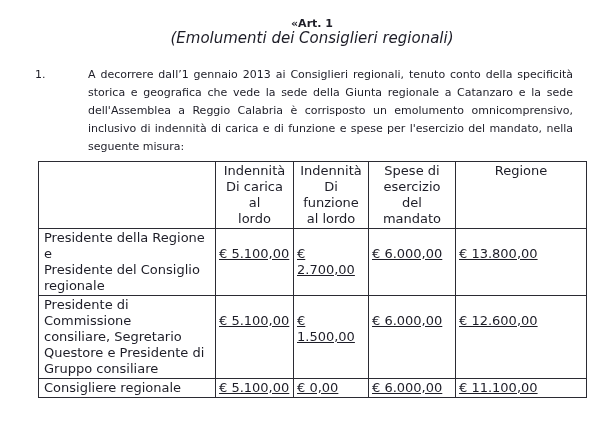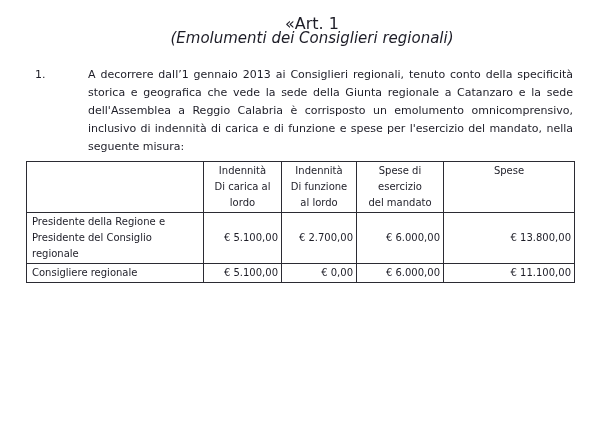--- a/index.html
+++ b/index.html
@@ -13,22 +13,22 @@
     box-sizing: border-box;
     padding-top: 16px;
     overflow: hidden;
   }
   .header-block {
     width: 548px;
     margin-left: 38px;
     text-align: center;
   }
   .article-title {
-    font-size: 16px;
-    font-weight: normal;
+    font-size: 11px;
+    font-weight: bold;
     line-height: 15px;
   }
   .article-subtitle {
     font-size: 15px;
     font-style: italic;
     line-height: 15px;
   }
   .para {
     display: flex;
     margin: 20px 0 5px 35px;
@@ -39,25 +39,25 @@
   .para-num {
     width: 25px;
     flex: none;
   }
   .para-text {
     flex: 1;
     text-align: justify;
     margin-left: 28px;
   }
   table.emol {
-    margin-left: 26px;
+    margin-left: 38px;
     width: 548px;
     border-collapse: collapse;
     table-layout: fixed;
-    font-size: 10px;
+    font-size: 13px;
     line-height: 16px;
   }
   col.c0 { width: 177px; }
   col.c1 { width: 78px; }
   col.c2 { width: 75px; }
   col.c3 { width: 87px; }
   col.c4 { width: 131px; }
   th, td {
     border: 1px solid var(--border, #2b2b33);
     padding: 1px 3px;
@@ -67,21 +67,22 @@
   }
   th {
     font-weight: normal;
     text-align: center;
   }
   td.role {
     text-align: left;
     padding-left: 5px;
   }
   td.amount {
-    text-align: right;
+    text-align: left;
+    text-decoration: underline;
   }
   tbody tr:not(:last-child) td.amount {
     padding-top: 17px;
   }
 </style>
 </head>
 <body>
 
 <div class="page">
 
@@ -108,32 +109,42 @@
         <th></th>
         <th>Indennità
 Di carica al
 lordo</th>
         <th>Indennità
 Di funzione
 al lordo</th>
         <th>Spese di
 esercizio
 del mandato</th>
-        <th>Spese</th>
+        <th>Regione</th>
       </tr>
     </thead>
     <tbody>
       <tr>
         <td class="role">Presidente della Regione e
 Presidente del Consiglio
 regionale</td>
         <td class="amount">€ 5.100,00</td>
         <td class="amount">€ 2.700,00</td>
         <td class="amount">€ 6.000,00</td>
         <td class="amount">€ 13.800,00</td>
+      </tr>
+      <tr>
+        <td class="role">Presidente di Commissione
+consiliare, Segretario
+Questore e Presidente di
+Gruppo consiliare</td>
+        <td class="amount">€ 5.100,00</td>
+        <td class="amount">€ 1.500,00</td>
+        <td class="amount">€ 6.000,00</td>
+        <td class="amount">€ 12.600,00</td>
       </tr>
       <tr>
         <td class="role">Consigliere regionale</td>
         <td class="amount">€ 5.100,00</td>
         <td class="amount">€ 0,00</td>
         <td class="amount">€ 6.000,00</td>
         <td class="amount">€ 11.100,00</td>
       </tr>
     </tbody>
   </table>

